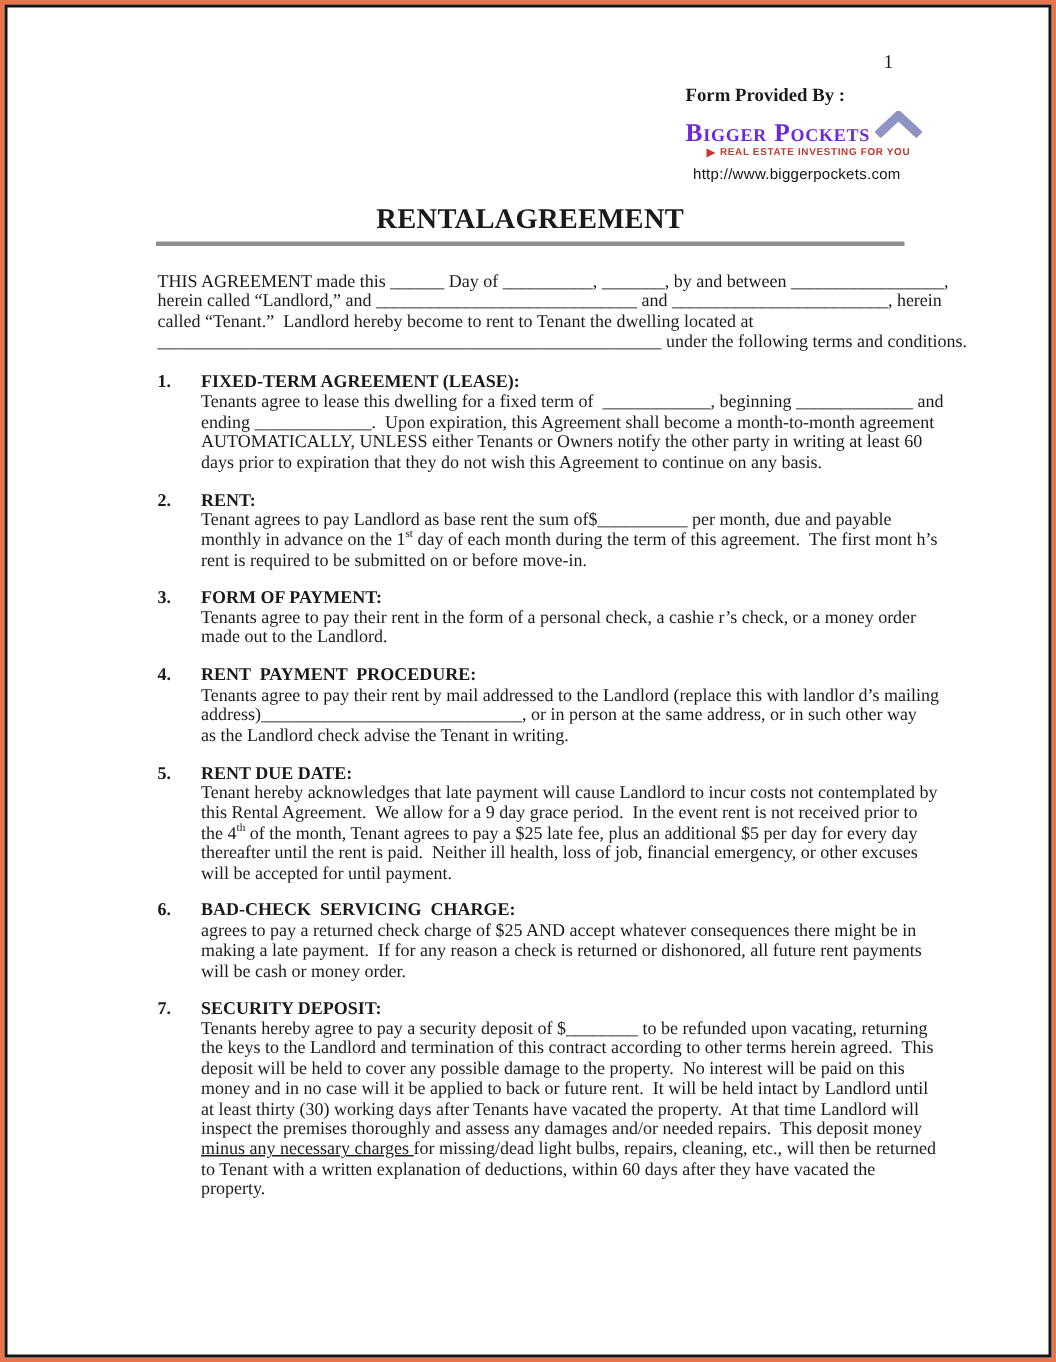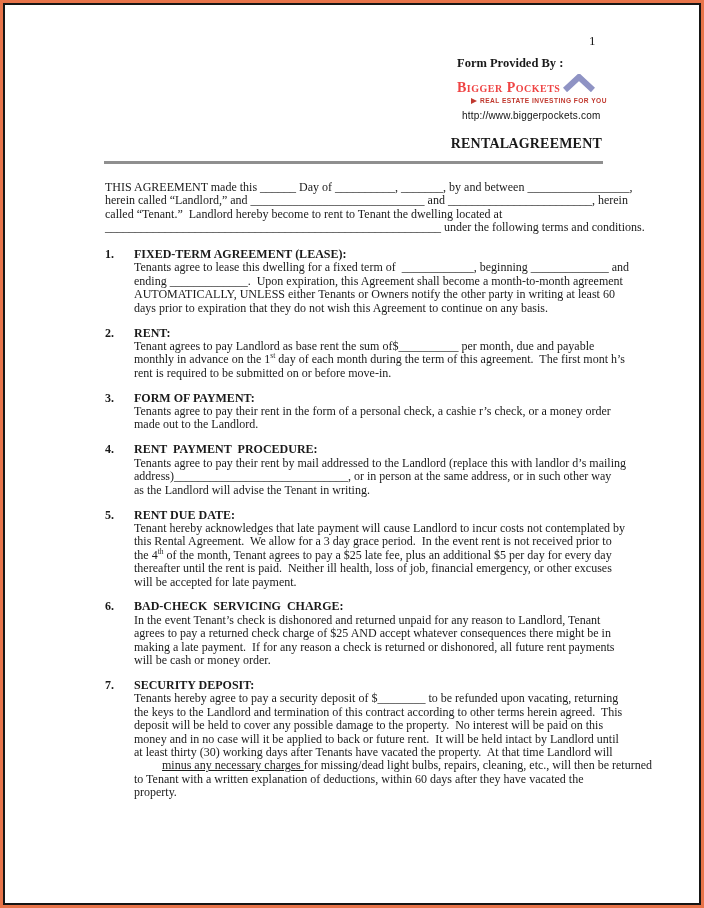--- a/index.html
+++ b/index.html
@@ -17,24 +17,24 @@
 
   .page-number{position:absolute;top:33px;left:589px;font-size:13px;}
 
   .header-box{position:absolute;top:56px;left:457px;width:150px;}
   .fpb{font-weight:bold;font-size:12.5px;white-space:pre;}
   .logo-line{margin-top:3px;display:flex;align-items:flex-end;}
   .logo-text{
     font-family:"Liberation Serif", serif;
     font-variant:small-caps;
     font-weight:bold;
-    font-size:14px;
+    font-size:17px;
     line-height:18px;
     letter-spacing:0.5px;
-    color:#ef4444;
+    color:#6d28d9;
     white-space:nowrap;
   }
   .roof-icon{margin-left:3px;margin-bottom:1px;}
   .tagline-line{display:flex;align-items:center;margin-top:0px;padding-left:14px;}
   .arrow-icon{
     width:0;height:0;display:inline-block;
     border-left:6px solid #c0392f;
     border-top:3.5px solid transparent;
     border-bottom:3.5px solid transparent;
     margin-right:3px;
@@ -45,35 +45,35 @@
     color:#c0392f;white-space:nowrap;
   }
   .url{
     margin-top:6px;padding-left:5px;
     font-family:"Liberation Sans", sans-serif;
     font-size:10px;color:#111;letter-spacing:0.2px;
   }
 
   .doc-title{
     position:absolute;top:136px;left:105px;width:497px;
-    text-align:right;font-size:14px;font-weight:bold;
+    text-align:center;font-size:19px;font-weight:bold;
     letter-spacing:0.2px;word-spacing:-3px;
   }
   .title-rule{position:absolute;top:161px;left:104px;width:499px;height:2.5px;background:#8f8f8f;}
 
   .intro{position:absolute;top:181px;left:105px;}
   .sections{position:absolute;top:248px;left:105px;width:512px;}
   .section{margin-bottom:11.5px;}
   .sec-head{display:flex;font-weight:bold;font-size:12px;line-height:13.4px;}
   .sec-num{width:29px;flex:0 0 29px;}
   .sec-title{white-space:pre;}
   .sec-body{margin-left:29px;}
   .line{white-space:pre;font-size:12px;line-height:13.4px;}
   .line sup{font-size:7.5px;line-height:0;vertical-align:super;}
-  .u{text-decoration:underline;margin-left:28px;}
+  .u{text-decoration:underline;}
 </style>
 </head>
 <body>
 
 <div class="page">
   <div class="frame-outer"></div>
   <div class="frame-inner"></div>
 
   <div class="page-number">1</div>
 
@@ -139,58 +139,58 @@
         </div>
       </div>
       <div class="section">
         <div class="sec-head">
           <span class="sec-num">4.</span>
           <span class="sec-title">RENT  PAYMENT  PROCEDURE:</span>
         </div>
         <div class="sec-body">
           <div class="line">Tenants agree to pay their rent by mail addressed to the Landlord (replace this with landlor d’s mailing</div>
           <div class="line">address)_____________________________, or in person at the same address, or in such other way</div>
-          <div class="line">as the Landlord will advise the Tenant in writing.</div>
+          <div class="line">as the Landlord check advise the Tenant in writing.</div>
         </div>
       </div>
       <div class="section">
         <div class="sec-head">
           <span class="sec-num">5.</span>
           <span class="sec-title">RENT DUE DATE:</span>
         </div>
         <div class="sec-body">
           <div class="line">Tenant hereby acknowledges that late payment will cause Landlord to incur costs not contemplated by</div>
-          <div class="line">this Rental Agreement.  We allow for a 3 day grace period.  In the event rent is not received prior to</div>
+          <div class="line">this Rental Agreement.  We allow for a 9 day grace period.  In the event rent is not received prior to</div>
           <div class="line"><span>the 4</span><sup>th</sup><span> of the month, Tenant agrees to pay a $25 late fee, plus an additional $5 per day for every day</span></div>
           <div class="line">thereafter until the rent is paid.  Neither ill health, loss of job, financial emergency, or other excuses</div>
-          <div class="line">will be accepted for late payment.</div>
+          <div class="line">will be accepted for until payment.</div>
         </div>
       </div>
       <div class="section">
         <div class="sec-head">
           <span class="sec-num">6.</span>
           <span class="sec-title">BAD-CHECK  SERVICING  CHARGE:</span>
         </div>
         <div class="sec-body">
-          <div class="line">In the event Tenant’s check is dishonored and returned unpaid for any reason to Landlord, Tenant</div>
           <div class="line">agrees to pay a returned check charge of $25 AND accept whatever consequences there might be in</div>
           <div class="line">making a late payment.  If for any reason a check is returned or dishonored, all future rent payments</div>
           <div class="line">will be cash or money order.</div>
         </div>
       </div>
       <div class="section">
         <div class="sec-head">
           <span class="sec-num">7.</span>
           <span class="sec-title">SECURITY DEPOSIT:</span>
         </div>
         <div class="sec-body">
           <div class="line">Tenants hereby agree to pay a security deposit of $________ to be refunded upon vacating, returning</div>
           <div class="line">the keys to the Landlord and termination of this contract according to other terms herein agreed.  This</div>
           <div class="line">deposit will be held to cover any possible damage to the property.  No interest will be paid on this</div>
           <div class="line">money and in no case will it be applied to back or future rent.  It will be held intact by Landlord until</div>
           <div class="line">at least thirty (30) working days after Tenants have vacated the property.  At that time Landlord will</div>
+          <div class="line">inspect the premises thoroughly and assess any damages and/or needed repairs.  This deposit money</div>
           <div class="line"><span class="u">minus any necessary charges </span><span>for missing/dead light bulbs, repairs, cleaning, etc., will then be returned</span></div>
           <div class="line">to Tenant with a written explanation of deductions, within 60 days after they have vacated the</div>
           <div class="line">property.</div>
         </div>
       </div>
     </div>
 </div>
 
 </body></html>

